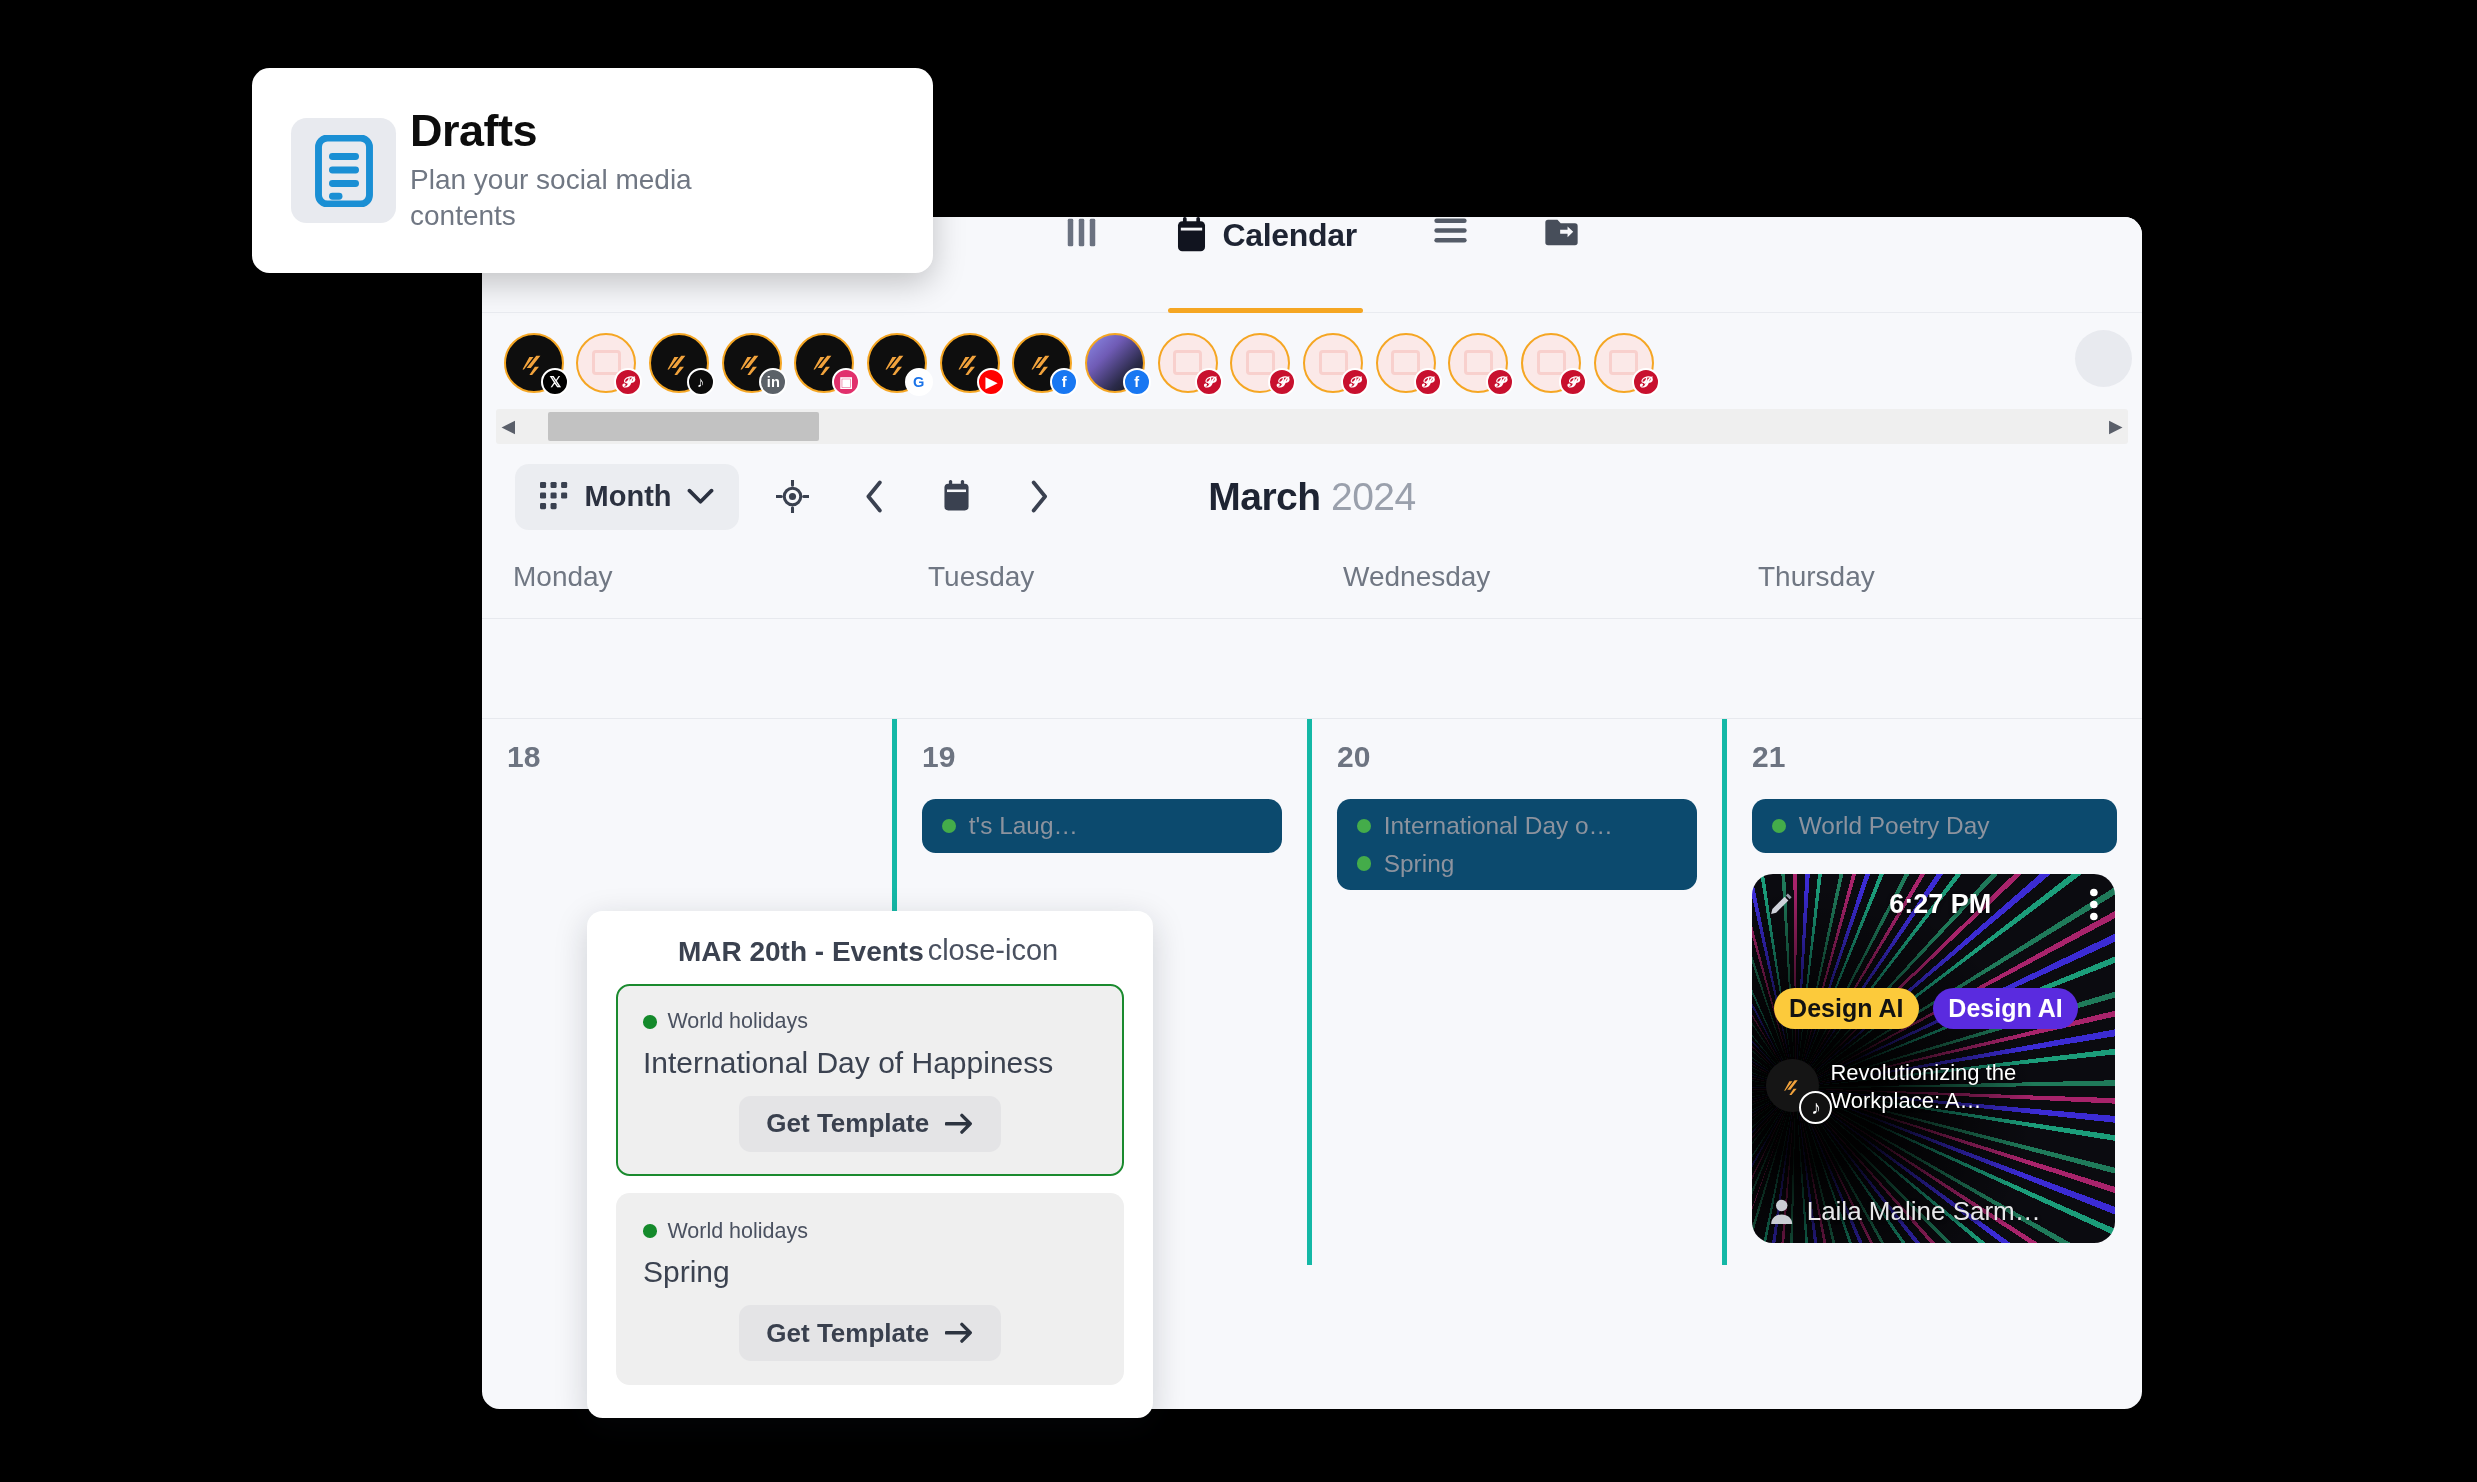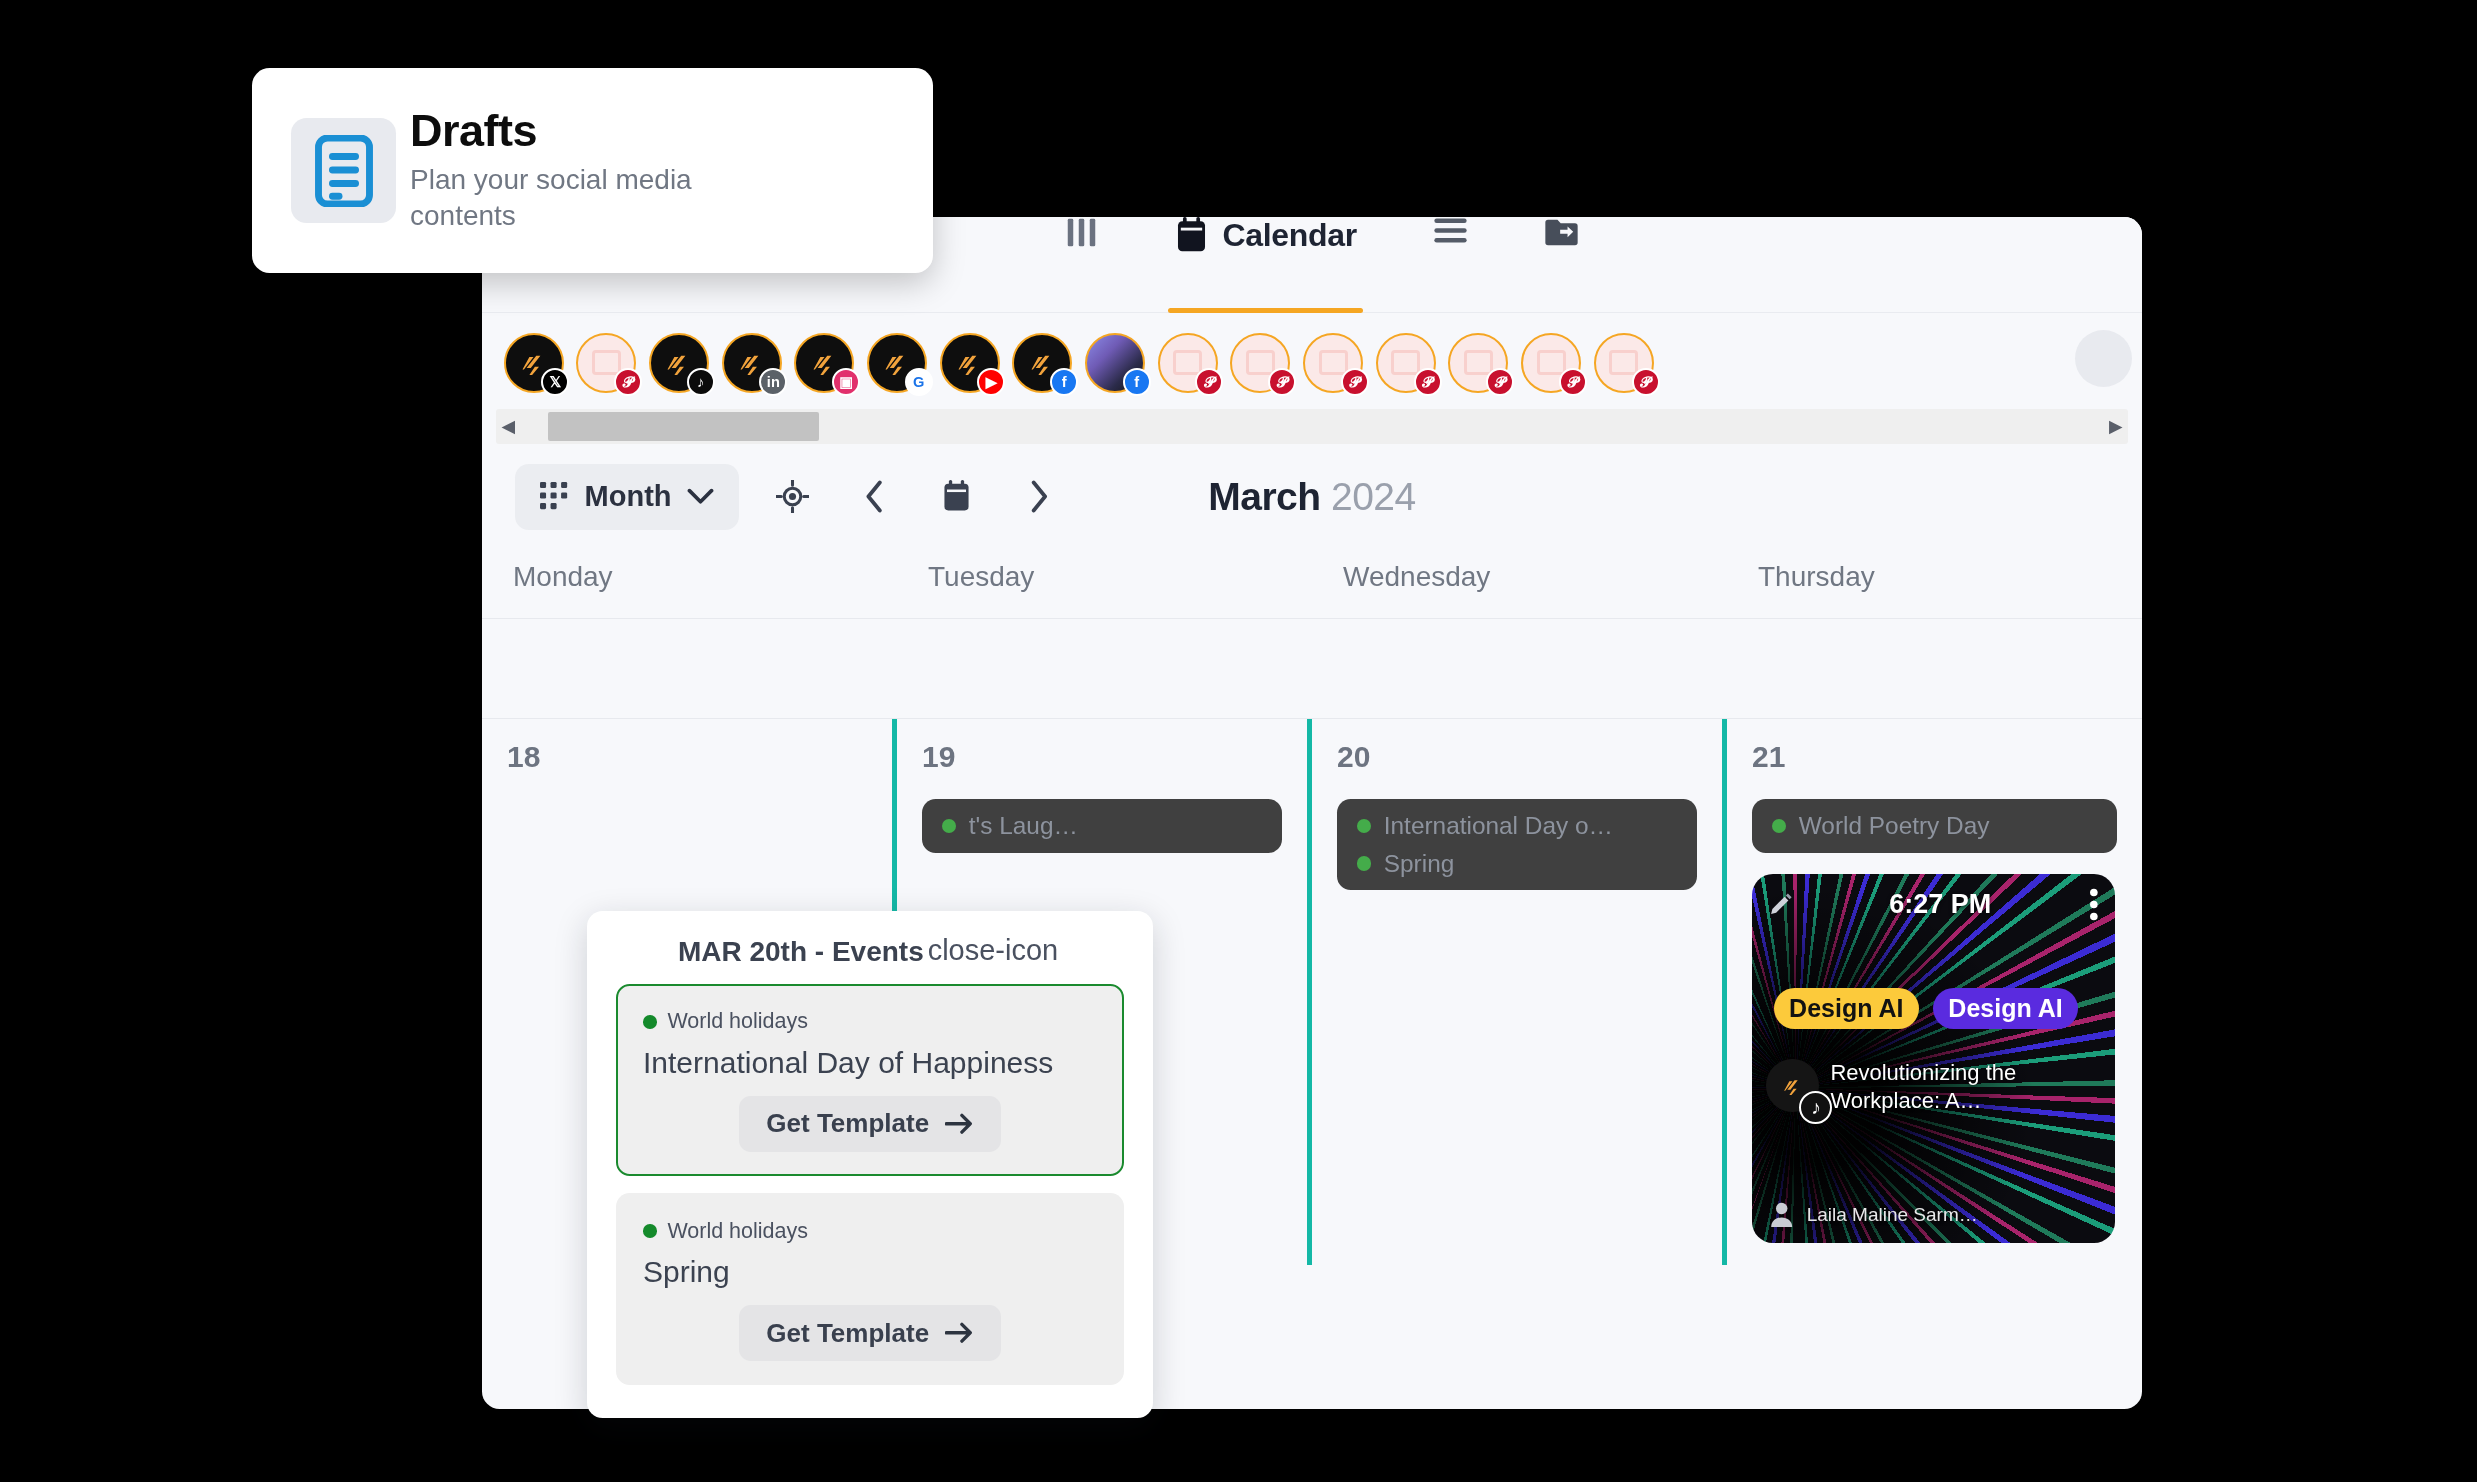--- a/index.html
+++ b/index.html
@@ -145,21 +145,21 @@
   }
   .row-blank { height: 100px; border-bottom: 1px solid #e7e9ee; }
   .daycell {
     position: relative; min-height: 546px;
     padding: 21.5px 25px 0 25px;
     border-right: 5px solid #14b8a6;
   }
   .daycell:last-child { border-right: none; }
   .daynum { font-size: 30px; font-weight: 700; color: #6d7481; margin-bottom: 25px; }
   .chip-box {
-    background: #404040; border-radius: 13.7px;
+    background: #0c4a6e; border-radius: 13.7px;
     padding: 12.7px 19.5px; display: flex; flex-direction: column; gap: 9.8px;
     max-width: 100%;
   }
   .chip {
     display: flex; align-items: center; gap: 12.7px;
     font-size: 24.4px; color: #8d939e;
     white-space: nowrap; overflow: hidden; text-overflow: ellipsis;
     cursor: pointer;
   }
   .dot { flex: 0 0 auto; width: 14.6px; height: 14.6px; border-radius: 50%; background: #44ac4a; }
@@ -209,21 +209,21 @@
     color: #fff; font-size: 19.5px;
   }
   .pc-title {
     color: #fff; font-size: 22px; line-height: 1.28; font-weight: 400;
     text-shadow: 0 1px 3.9px rgba(0,0,0,.75);
     overflow: hidden;
   }
   .pc-author {
     position: absolute; left: 17.6px; right: 13.7px; bottom: 15.6px;
     display: flex; align-items: center; gap: 13.7px;
-    color: #e8e8ea; font-size: 19px;
+    color: #e8e8ea; font-size: 26px;
     white-space: nowrap; overflow: hidden; text-overflow: ellipsis;
     text-shadow: 0 1px 3.9px rgba(0,0,0,.75);
   }
 
   
   .events-pop {
     position: absolute;
     left: 587px; top: 911px;
     width: 566px;
     background: #fff;

